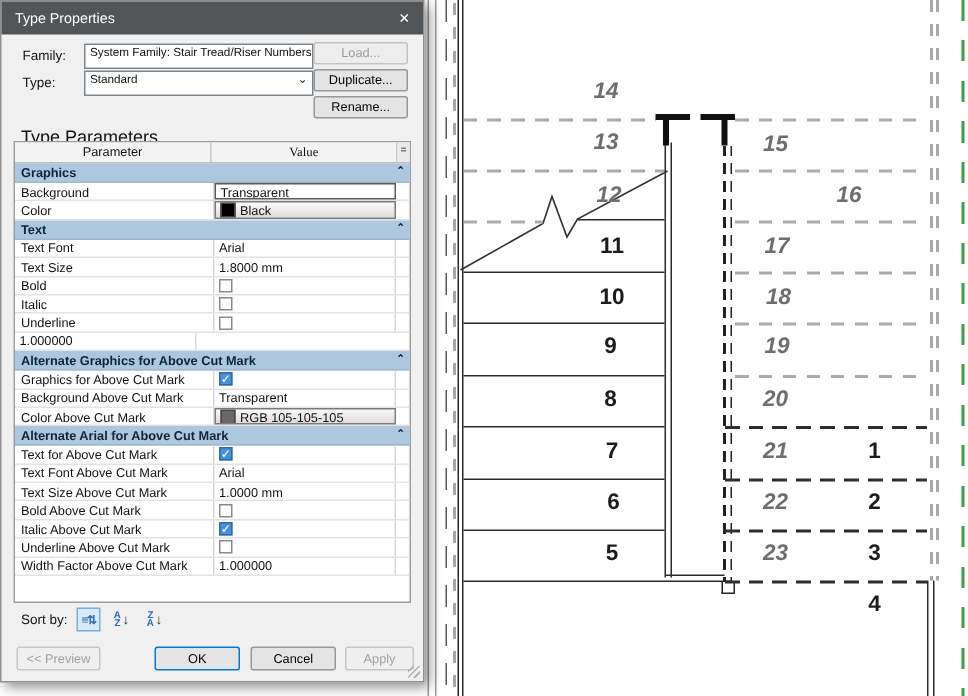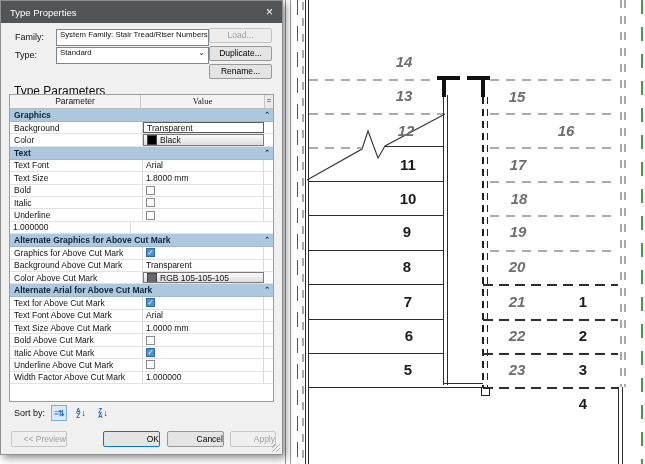--- a/index.html
+++ b/index.html
@@ -70,21 +70,21 @@
   .sbtn{width:16px;height:16px;margin-left:6px;background:transparent;border:1px solid transparent;
         display:flex;align-items:center;justify-content:center;padding:0;font-family:inherit;}
   .sbtn.active{background:#d9e9f7;border-color:#7ab0e0;}
   .sbtn .s1{font-size:8px;color:#2b6cb5;font-weight:bold;letter-spacing:-1px;}
   .stk{display:flex;flex-direction:column;line-height:5.5px;font-size:6.5px;font-weight:bold;color:#2b6cb5;font-style:normal;}
   .stk i{font-style:normal;}
   .sar{font-size:9px;color:#222;margin-left:1px;}
 
   .btnrow{position:absolute;left:0;top:430px;width:281px;height:16px;}
   .fbtn{position:absolute;height:16px;background:#e4e4e4;border:1px solid #989898;font-size:8.5px;
-        text-align:right;border-radius:2px;font-family:inherit;padding:0;line-height:14px;}
+        text-align:center;border-radius:2px;font-family:inherit;padding:0;line-height:14px;}
   .fbtn.disabled{color:#a0a0a0;background:#efefef;border-color:#c6c6c6;}
   .fbtn.ok{border:1px solid var(--okblue,#0078d7);}
   .grip{position:absolute;right:2px;bottom:2px;width:8px;height:8px;
         background:repeating-linear-gradient(135deg,transparent 0 2px,#b5b5b5 2px 3px);}
 </style>
 </head>
 <body>
 
 <div class="page">
 

